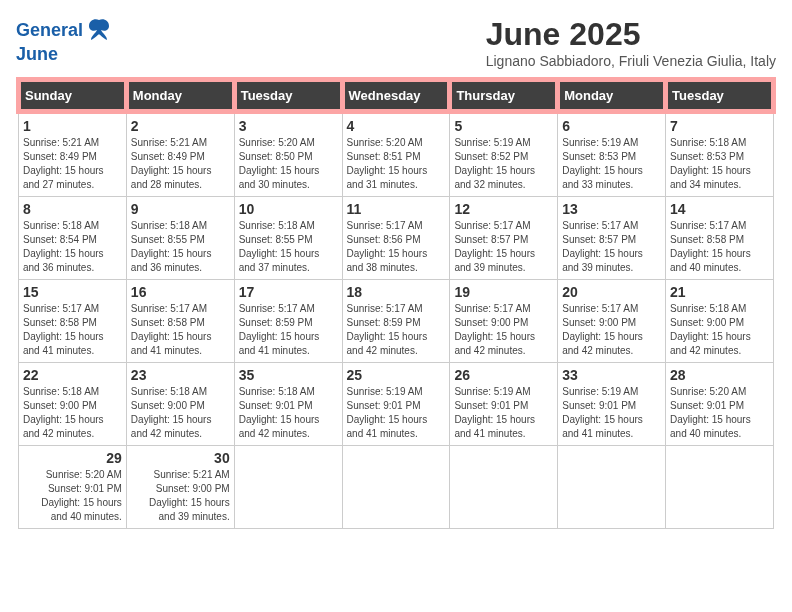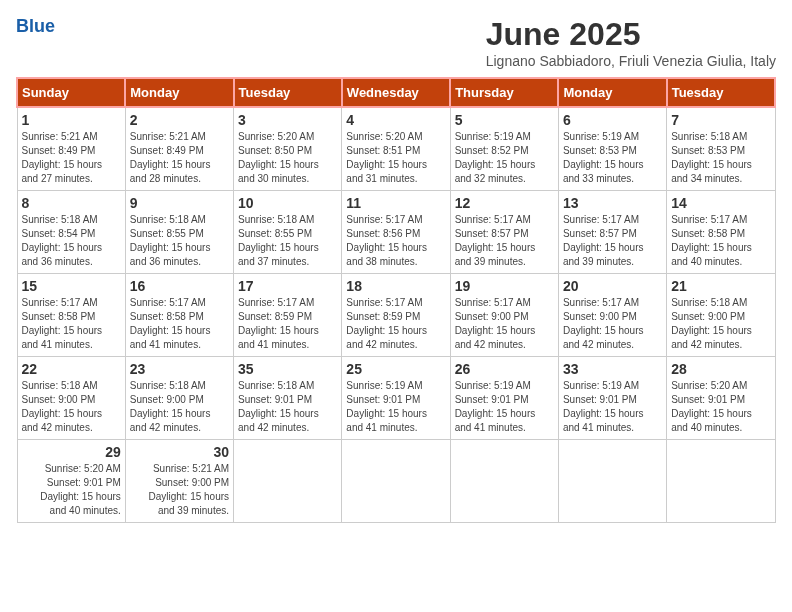--- a/index.html
+++ b/index.html
@@ -39,26 +39,26 @@
     .location-title {
       font-size: 14px;
       color: #555;
     }
     .calendar {
       width: 100%;
       border-collapse: collapse;
       font-size: 11px;
     }
     .calendar th {
-      background: #c2410c;
+      background: #404040;
       color: #fff;
       padding: 6px 4px;
       text-align: left;
       font-size: 13px;
-      border: 2px solid #fca5a5;
+      border: 5px solid #fca5a5;
     }
     .calendar td {
       border: 1px solid #ccc;
       vertical-align: top;
       padding: 4px;
       width: calc(100% / 7);
       height: 80px;
       background: #fff;
     }
     .calendar tr:last-child td {
@@ -80,22 +80,28 @@
     .empty {
       background: #f5f5f5;
     }
   </style>
 </head>
 <body>
 
 <div class="header">
   <div class="logo">
     <div style="display:flex;flex-direction:column;align-items:flex-start;">
+      <div style="display:flex;align-items:center;gap:2px;">
+        <span class="logo-text"><span>General</span></span>
+        <svg width="28" height="28" viewBox="0 0 28 28">
+          <path d="M14 4 C18 2, 24 4, 24 10 C24 14, 20 16, 16 14 C18 18, 22 20, 22 24 C18 22, 14 18, 14 18 C14 18, 10 22, 6 24 C6 20, 10 18, 12 14 C8 16, 4 14, 4 10 C4 4, 10 2, 14 4Z" fill="#1a5fa8"></path>
+        </svg>
+      </div>
       <div style="display:flex;align-items:center;">
-        <span class="logo-text"><span>Blue</span></span>
+        <span class="logo-text"><span>June</span></span>
       </div>
     </div>
   </div>
   <div class="title-section">
     <div class="month-title">June 2025</div>
     <div class="location-title">Lignano Sabbiadoro, Friuli Venezia Giulia, Italy</div>
   </div>
 </div>
 
 <table class="calendar">

